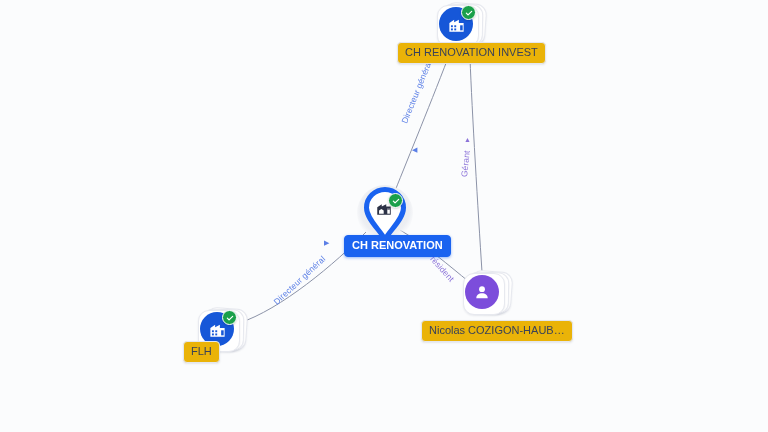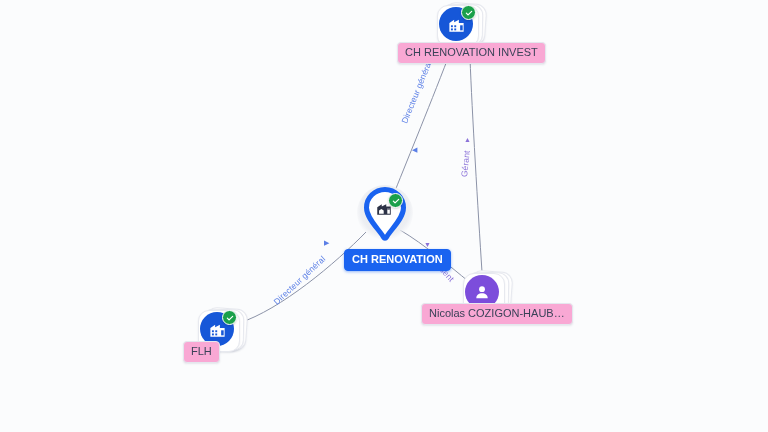--- a/index.html
+++ b/index.html
@@ -36,21 +36,21 @@
   .check{
     position:absolute;width:13px;height:13px;border-radius:50%;
     background:#1aa04a;border:1.6px solid #ffffff;
     display:flex;align-items:center;justify-content:center;
     box-shadow:0 1px 2px rgba(0,0,0,.16);
   }
 
   
   .label{
     position:absolute;white-space:nowrap;
-    background:#f9a8d4;border:1px solid #e4e7ee;border-radius:4px;
+    background:#eab308;border:1px solid #e4e7ee;border-radius:4px;
     color:#3a4258;font-size:11px;line-height:13px;
     padding:3px 7px 4px;
     box-shadow:0 1px 2px rgba(30,40,80,.10);
   }
   .label.selected{
     background:#1a63f0;border-color:#1a63f0;color:#ffffff;font-weight:600;
     box-shadow:0 1px 3px rgba(26,99,240,.45);
   }
 
   
@@ -149,21 +149,21 @@
         <rect x="16.4" y="12.6" width="3.4" height="7" fill="#ffffff"></rect>
         <rect x="16.4" y="12.6" width="3.4" height="1.5" fill="#2c3246"></rect>
       </svg>
     </div>
     <div class="check" style="left:31px;top:8px;">
       <svg width="8" height="8" viewBox="0 0 24 24" aria-hidden="true">
         <path d="M4 12.5l5.2 5.2L20 7" fill="none" stroke="#ffffff" stroke-width="3.6" stroke-linecap="round" stroke-linejoin="round"></path>
       </svg>
     </div>
   </div>
-  <div class="label selected" style="left:344px;top:249px;text-align:center;">
+  <div class="label selected" style="left:344px;top:235px;text-align:center;">
     <span>CH RENOVATION</span>
   </div>
 
   <div class="node" style="left:197px;top:307px;width:46px;height:46px;">
     <div class="stack">
       <div class="sheet s1"></div>
       <div class="sheet s2"></div>
       <div class="sheet s3"></div>
     </div>
     <div class="circ company">
@@ -192,17 +192,17 @@
       <div class="sheet s2"></div>
       <div class="sheet s3"></div>
     </div>
     <div class="circ person">
       <svg width="18" height="18" viewBox="0 0 24 24" aria-hidden="true">
         <circle cx="12" cy="8.2" r="3.9" fill="#ffffff"></circle>
         <path d="M4.4 20.2c0-4.2 3.4-6.5 7.6-6.5s7.6 2.3 7.6 6.5z" fill="#ffffff"></path>
       </svg>
     </div>
   </div>
-  <div class="label" style="left:421px;top:303px;">
+  <div class="label" style="left:421px;top:320px;">
     <span>Nicolas COZIGON-HAUB…</span>
   </div>
 
 </div>
 
 </body></html>

